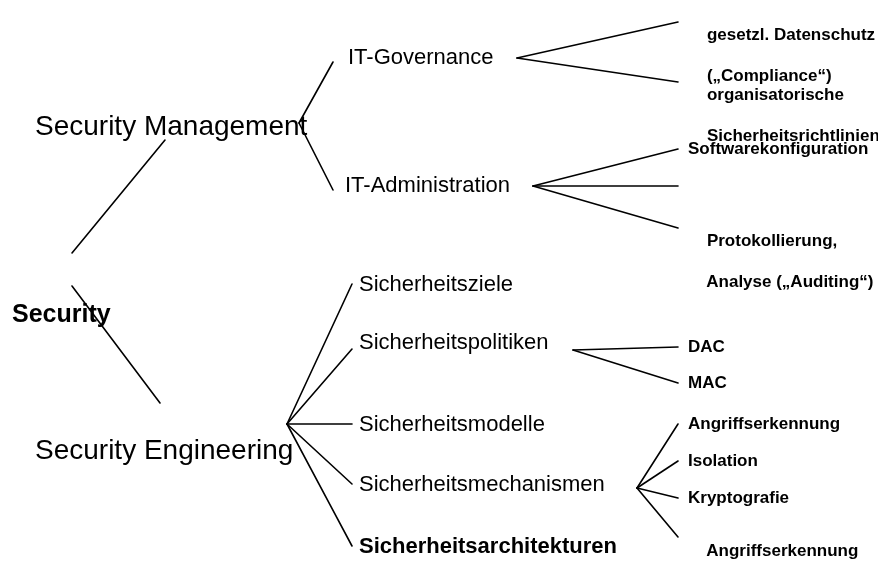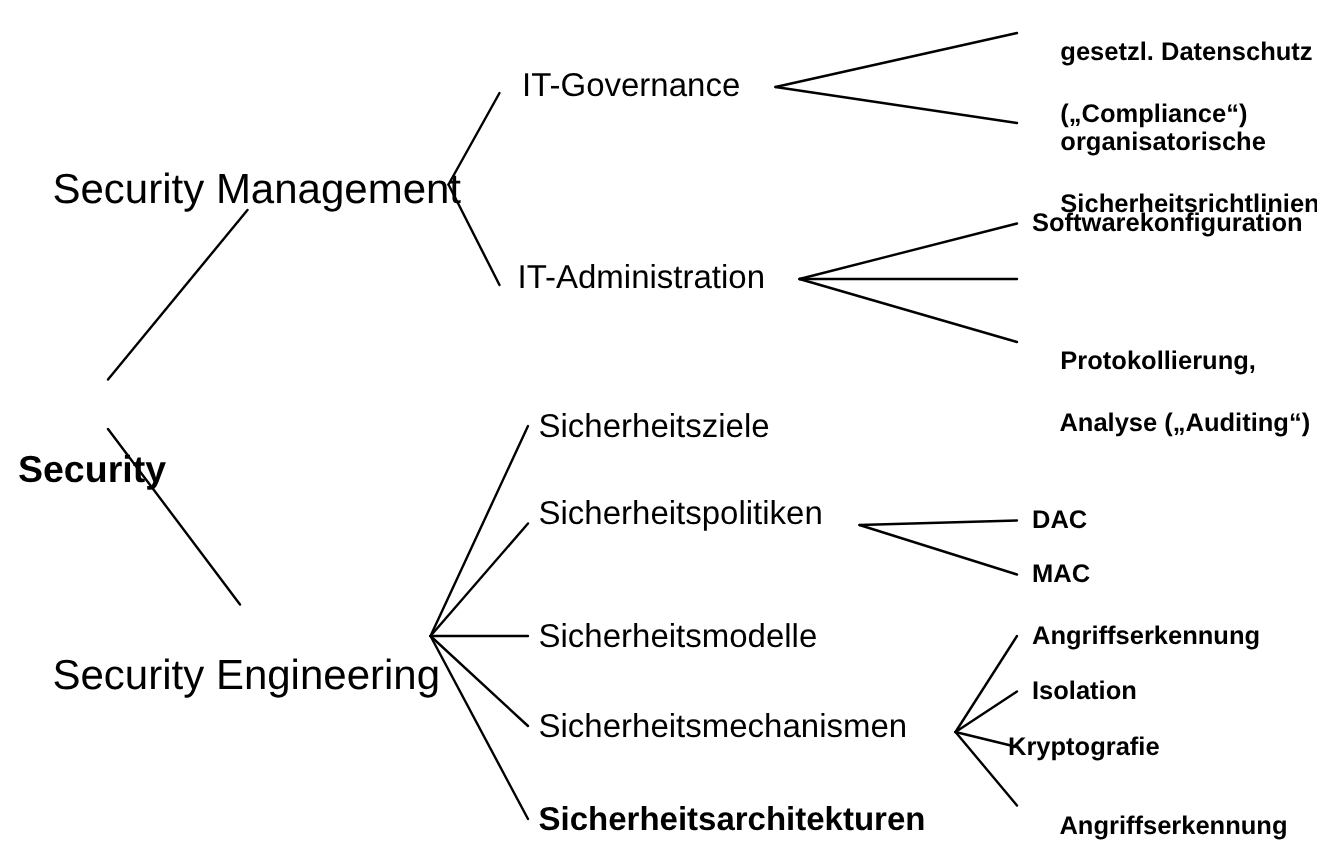--- a/index.html
+++ b/index.html
@@ -126,20 +126,20 @@
   </div>
 
   <div class="node-label lvl-3" style="left:688px; top:337px;">DAC</div>
 
   <div class="node-label lvl-3" style="left:688px; top:373px;">MAC</div>
 
   <div class="node-label lvl-3" style="left:688px; top:414px;">Angriffserkennung</div>
 
   <div class="node-label lvl-3" style="left:688px; top:451px;">Isolation</div>
 
-  <div class="node-label lvl-3" style="left:672px; top:488px;">Kryptografie</div>
+  <div class="node-label lvl-3" style="left:688px; top:488px;">Kryptografie</div>
 
   <div class="node-label lvl-3 two-line" style="left:688px; top:521px;">
     <span>Angriffserkennung</span><br>
     
   </div>
 
 </div>
 
 </body></html>

